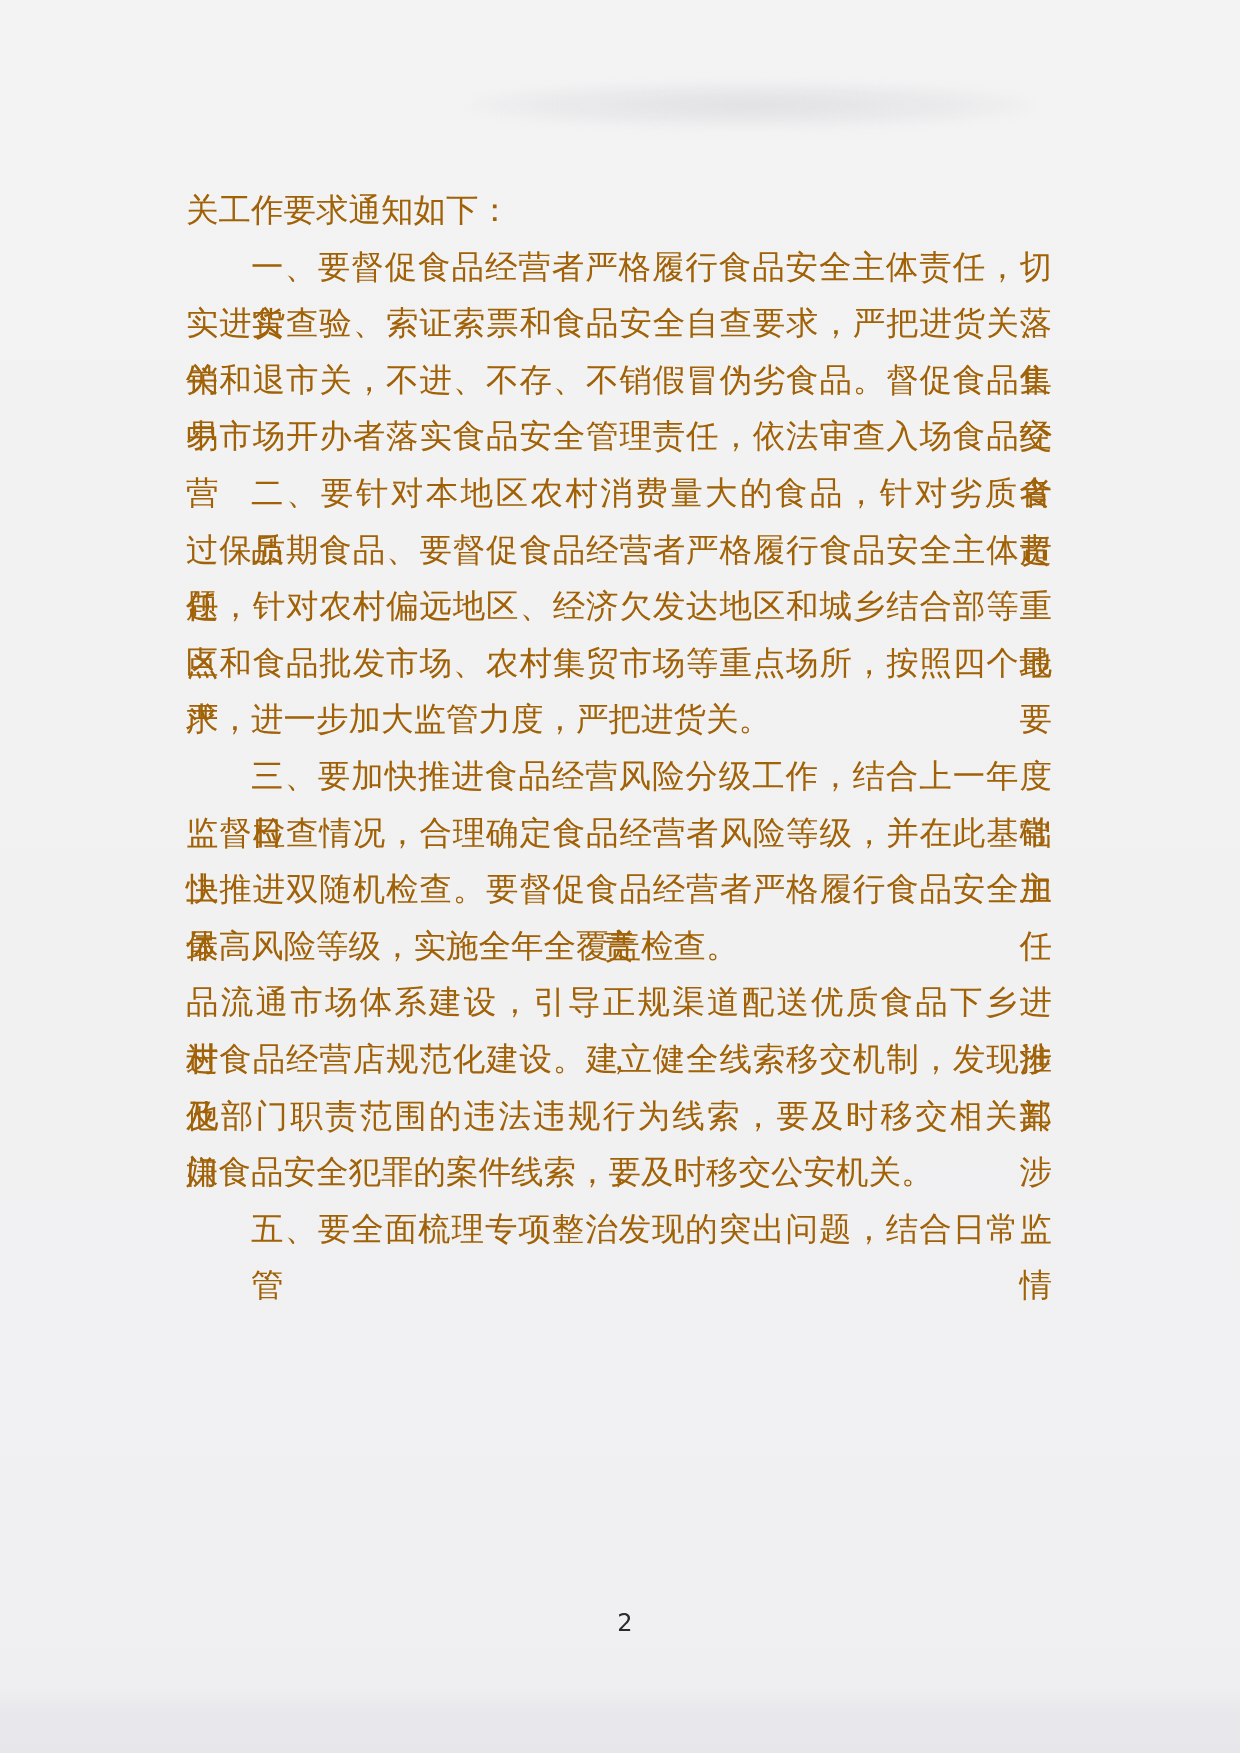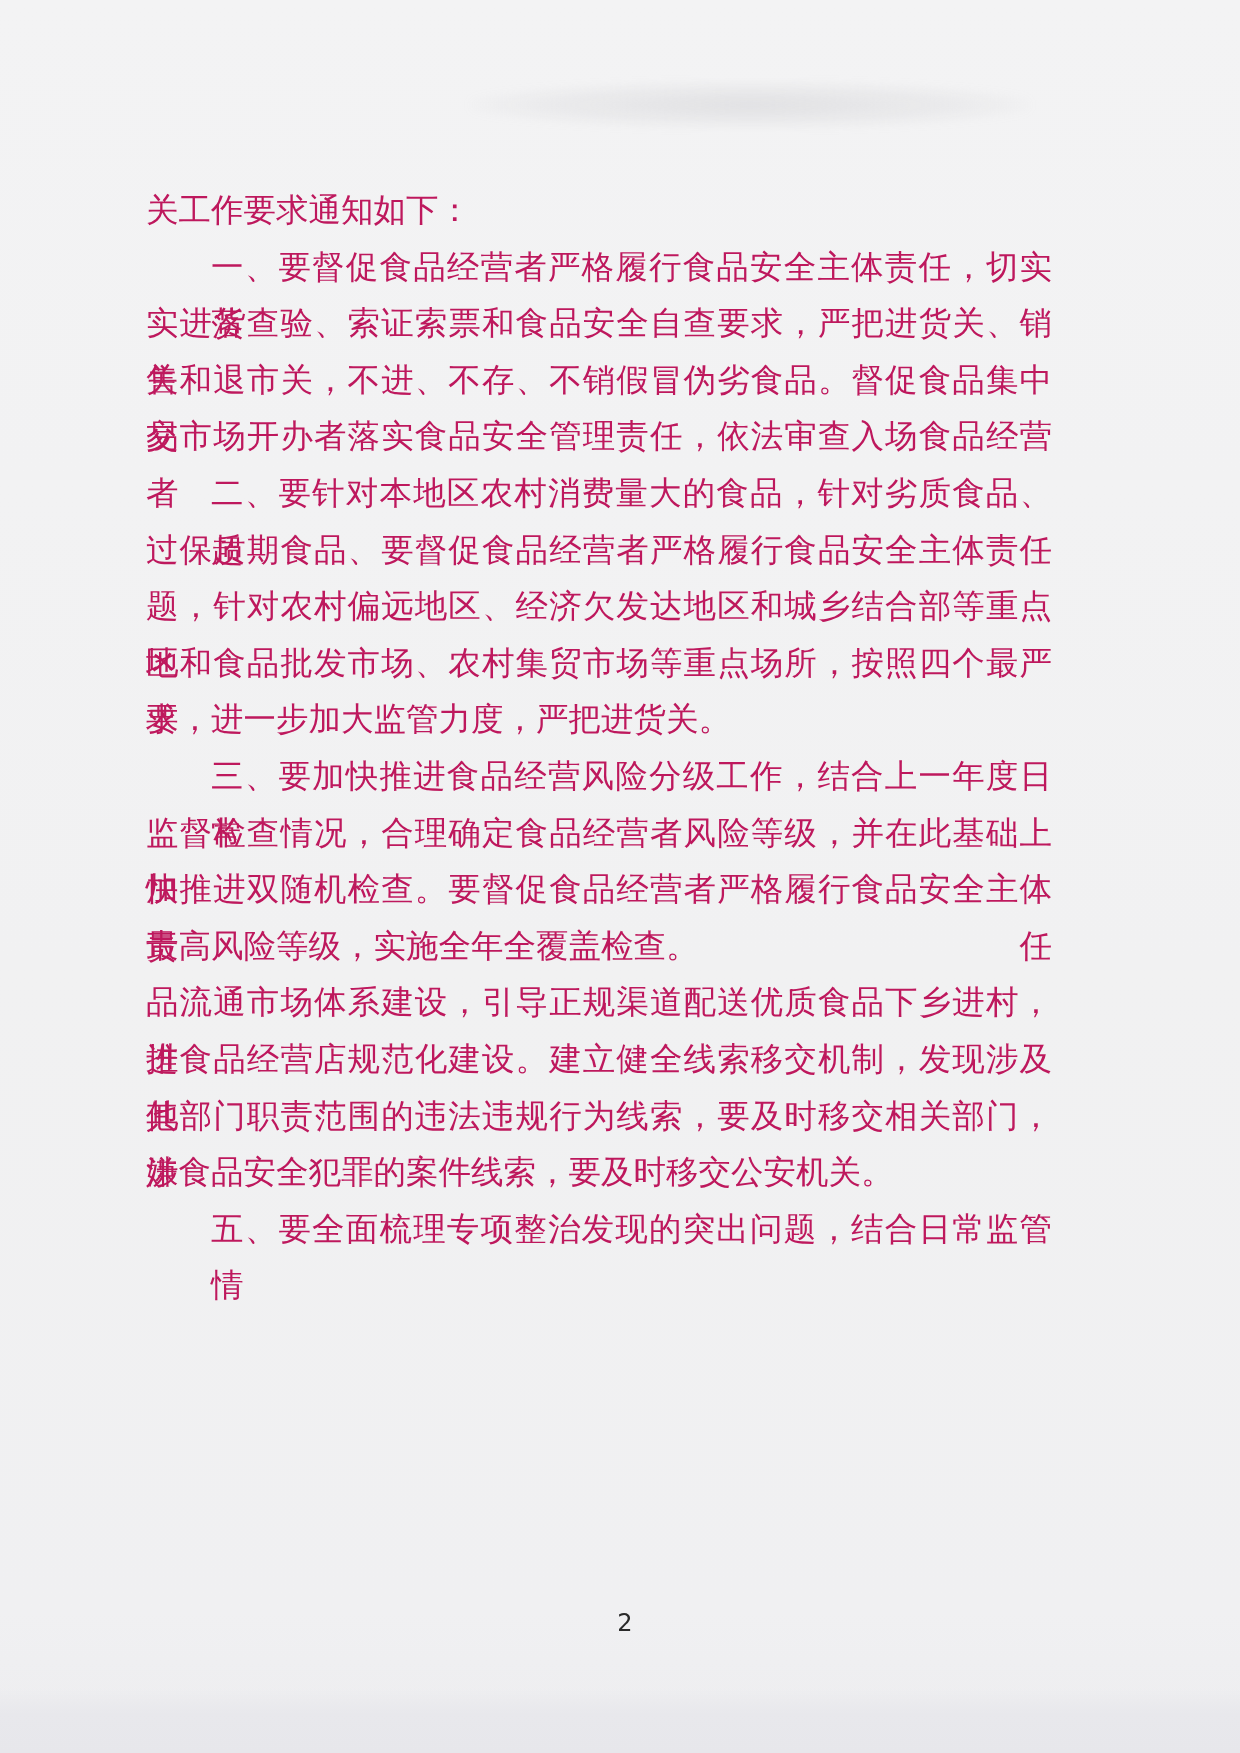--- a/index.html
+++ b/index.html
@@ -42,24 +42,25 @@
   .doc-body {
     position: absolute;
     left: 146px;
     top: 182px;
     width: 906px;
   }
   .line {
     height: 56.6px;
     line-height: 56.6px;
     font-size: 32.5px;
-    color: #be185d;
+    color: #a16207;
     letter-spacing: 0;
     text-align: left;
     white-space: nowrap;
+    margin-left: 40px;
   }
   .line.fill {
     white-space: normal;
     text-align: justify;
     text-align-last: justify;
     text-justify: inter-character;
   }
   .line.indent {
     padding-left: 65px;
   }

